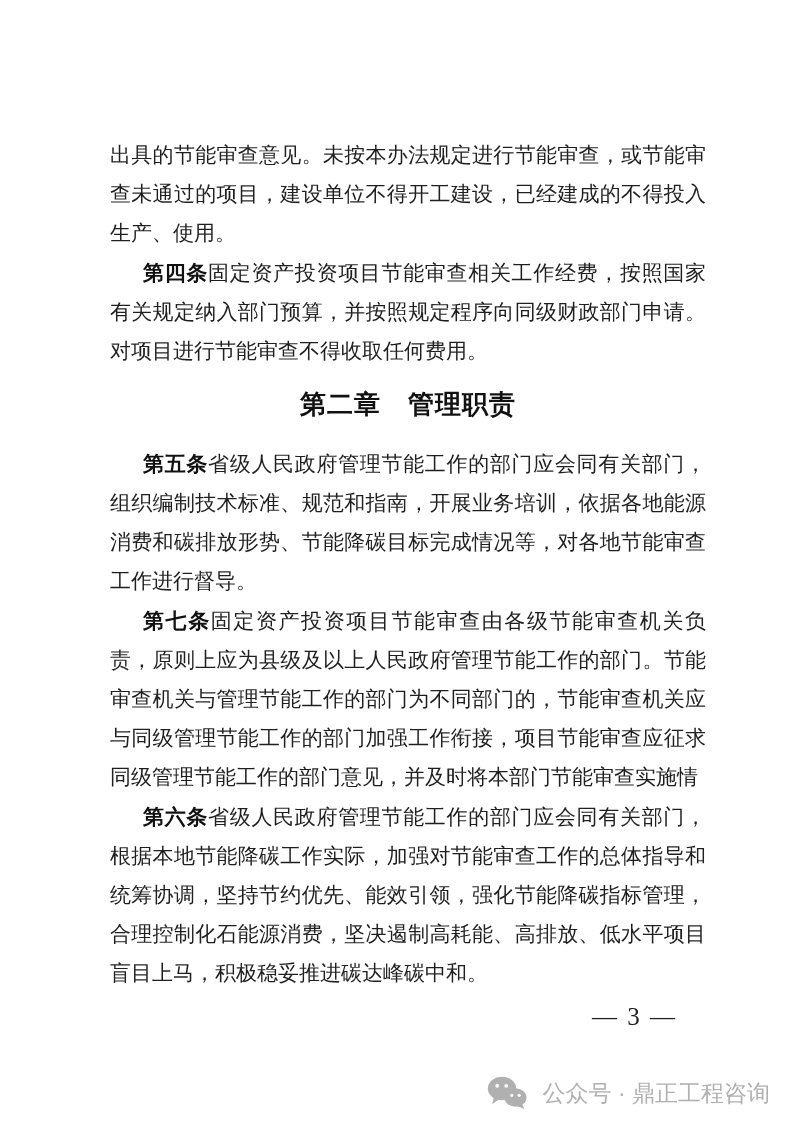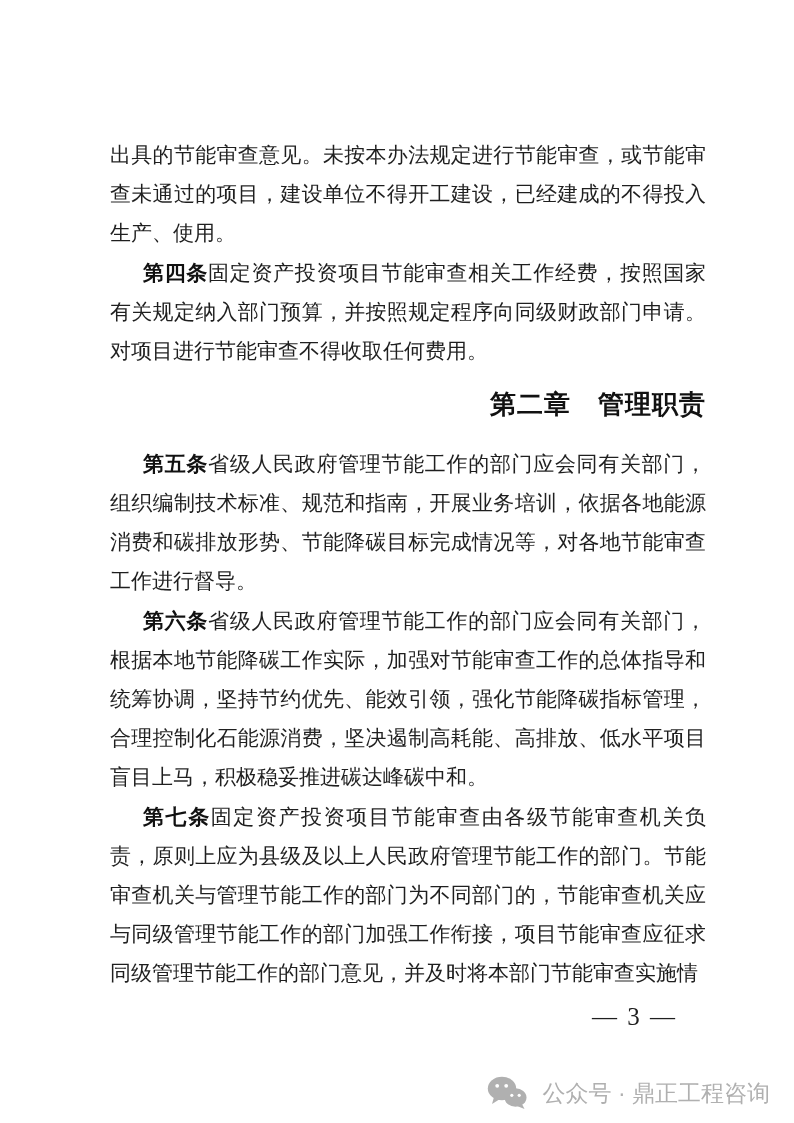--- a/index.html
+++ b/index.html
@@ -35,21 +35,21 @@
   .art-num {
     font-family: "Liberation Sans", "DejaVu Sans", sans-serif;
     font-weight: bold;
     color: #111;
   }
   .chapter {
     font-family: "Liberation Sans", "DejaVu Sans", sans-serif;
     font-weight: bold;
     font-size: 26px;
     line-height: 39px;
-    text-align: right;
+    text-align: center;
     text-indent: 0;
     margin: 14px 0 20px 0;
     color: #111;
     letter-spacing: 1px;
   }
   .pagenum {
     position: absolute;
     top: 1002px;
     right: 117px;
     font-size: 25px;
@@ -81,23 +81,23 @@
   <main class="content">
 
     <p class="para continuation">出具的节能审查意见。未按本办法规定进行节能审查，或节能审查未通过的项目，建设单位不得开工建设，已经建成的不得投入生产、使用。</p>
 
     <p class="para article"><span class="art-num">第四条</span><span>固定资产投资项目节能审查相关工作经费，按照国家有关规定纳入部门预算，并按照规定程序向同级财政部门申请。对项目进行节能审查不得收取任何费用。</span></p>
 
     <h2 class="chapter">第二章　管理职责</h2>
 
     <p class="para article"><span class="art-num">第五条</span><span>省级人民政府管理节能工作的部门应会同有关部门，组织编制技术标准、规范和指南，开展业务培训，依据各地能源消费和碳排放形势、节能降碳目标完成情况等，对各地节能审查工作进行督导。</span></p>
 
+    <p class="para article"><span class="art-num">第七条</span><span>固定资产投资项目节能审查由各级节能审查机关负责，原则上应为县级及以上人民政府管理节能工作的部门。节能审查机关与管理节能工作的部门为不同部门的，节能审查机关应与同级管理节能工作的部门加强工作衔接，项目节能审查应征求同级管理节能工作的部门意见，并及时将本部门节能审查实施情</span></p>
+
     <p class="para article"><span class="art-num">第六条</span><span>省级人民政府管理节能工作的部门应会同有关部门，根据本地节能降碳工作实际，加强对节能审查工作的总体指导和统筹协调，坚持节约优先、能效引领，强化节能降碳指标管理，合理控制化石能源消费，坚决遏制高耗能、高排放、低水平项目盲目上马，积极稳妥推进碳达峰碳中和。</span></p>
-
-    <p class="para article"><span class="art-num">第七条</span><span>固定资产投资项目节能审查由各级节能审查机关负责，原则上应为县级及以上人民政府管理节能工作的部门。节能审查机关与管理节能工作的部门为不同部门的，节能审查机关应与同级管理节能工作的部门加强工作衔接，项目节能审查应征求同级管理节能工作的部门意见，并及时将本部门节能审查实施情</span></p>
 
   </main>
 
   <div class="pagenum">— 3 —</div>
 
   <footer class="watermark">
     <span class="wx-icon">
       <svg width="40" height="34" viewBox="0 0 40 34" xmlns="http://www.w3.org/2000/svg">
         <ellipse cx="15" cy="12.5" rx="14.2" ry="11.8" fill="#b0b0b0"></ellipse>
         <path d="M7 21 L5 28 L13 23 Z" fill="#b0b0b0"></path>

